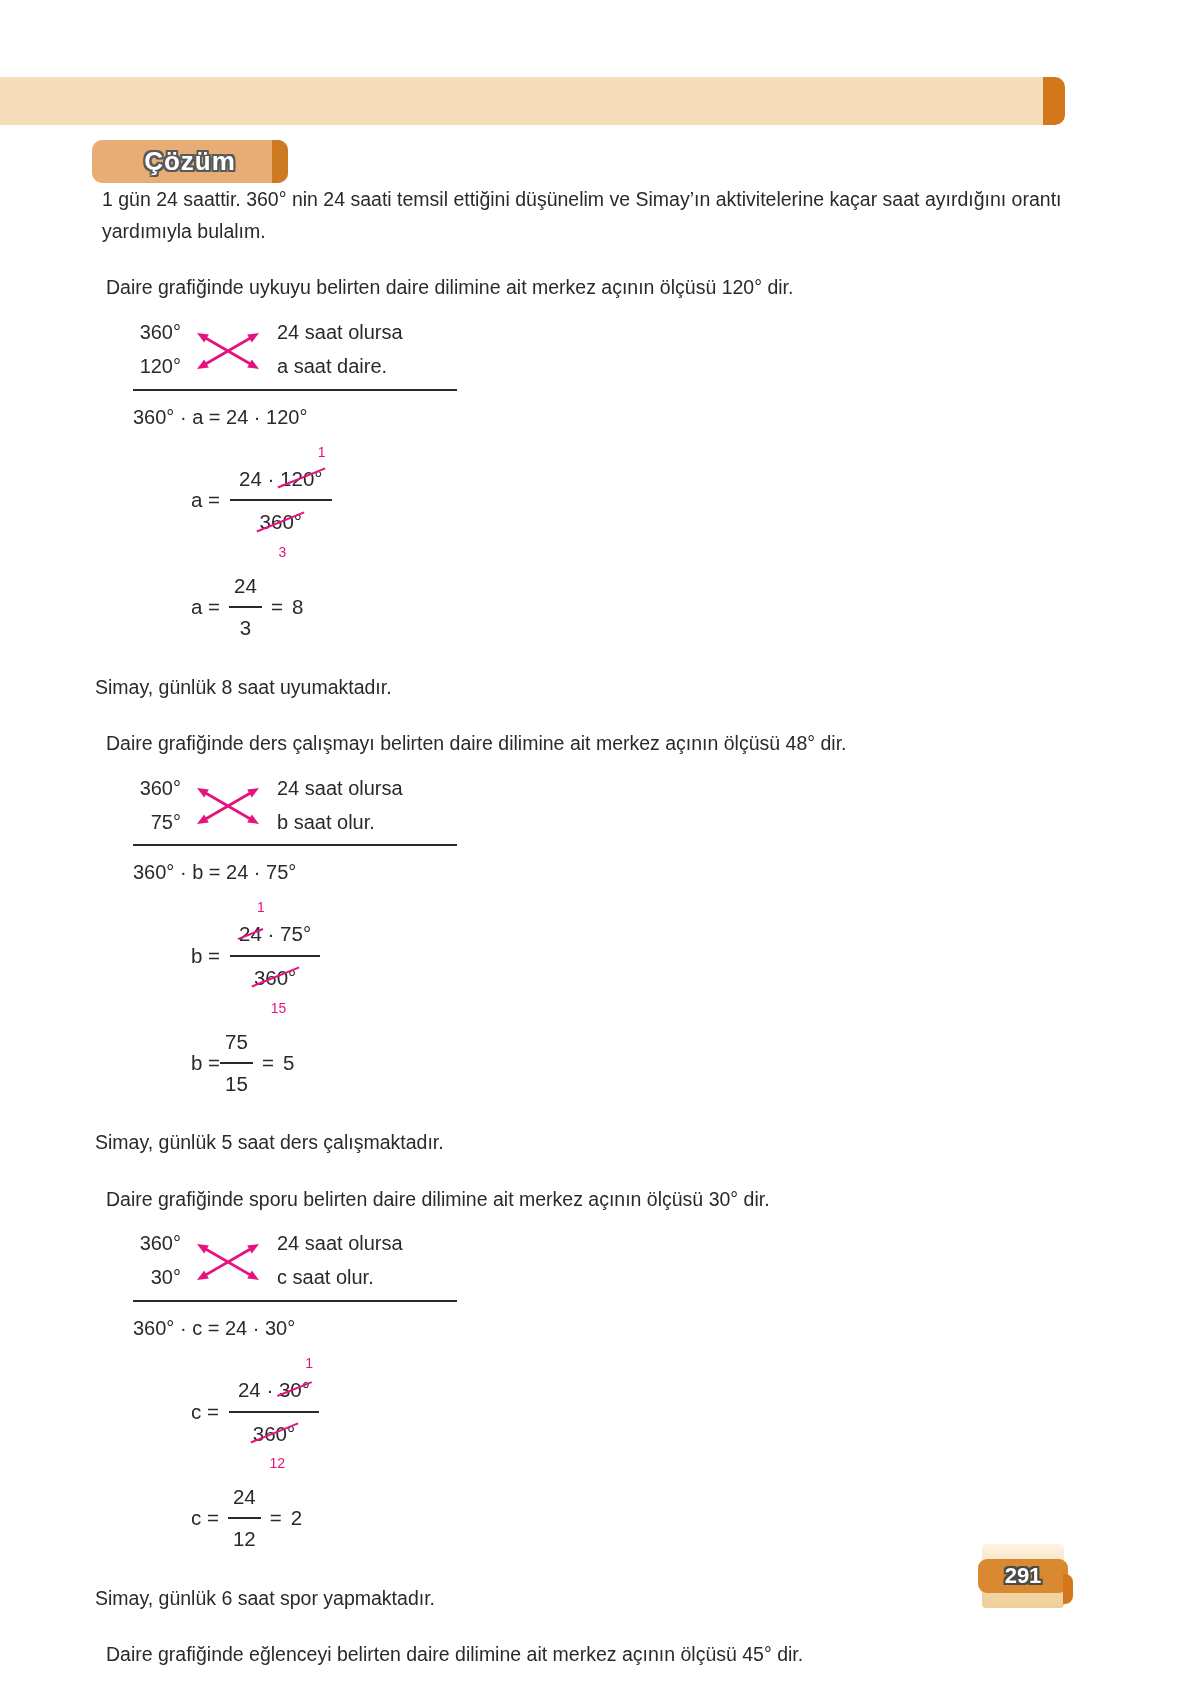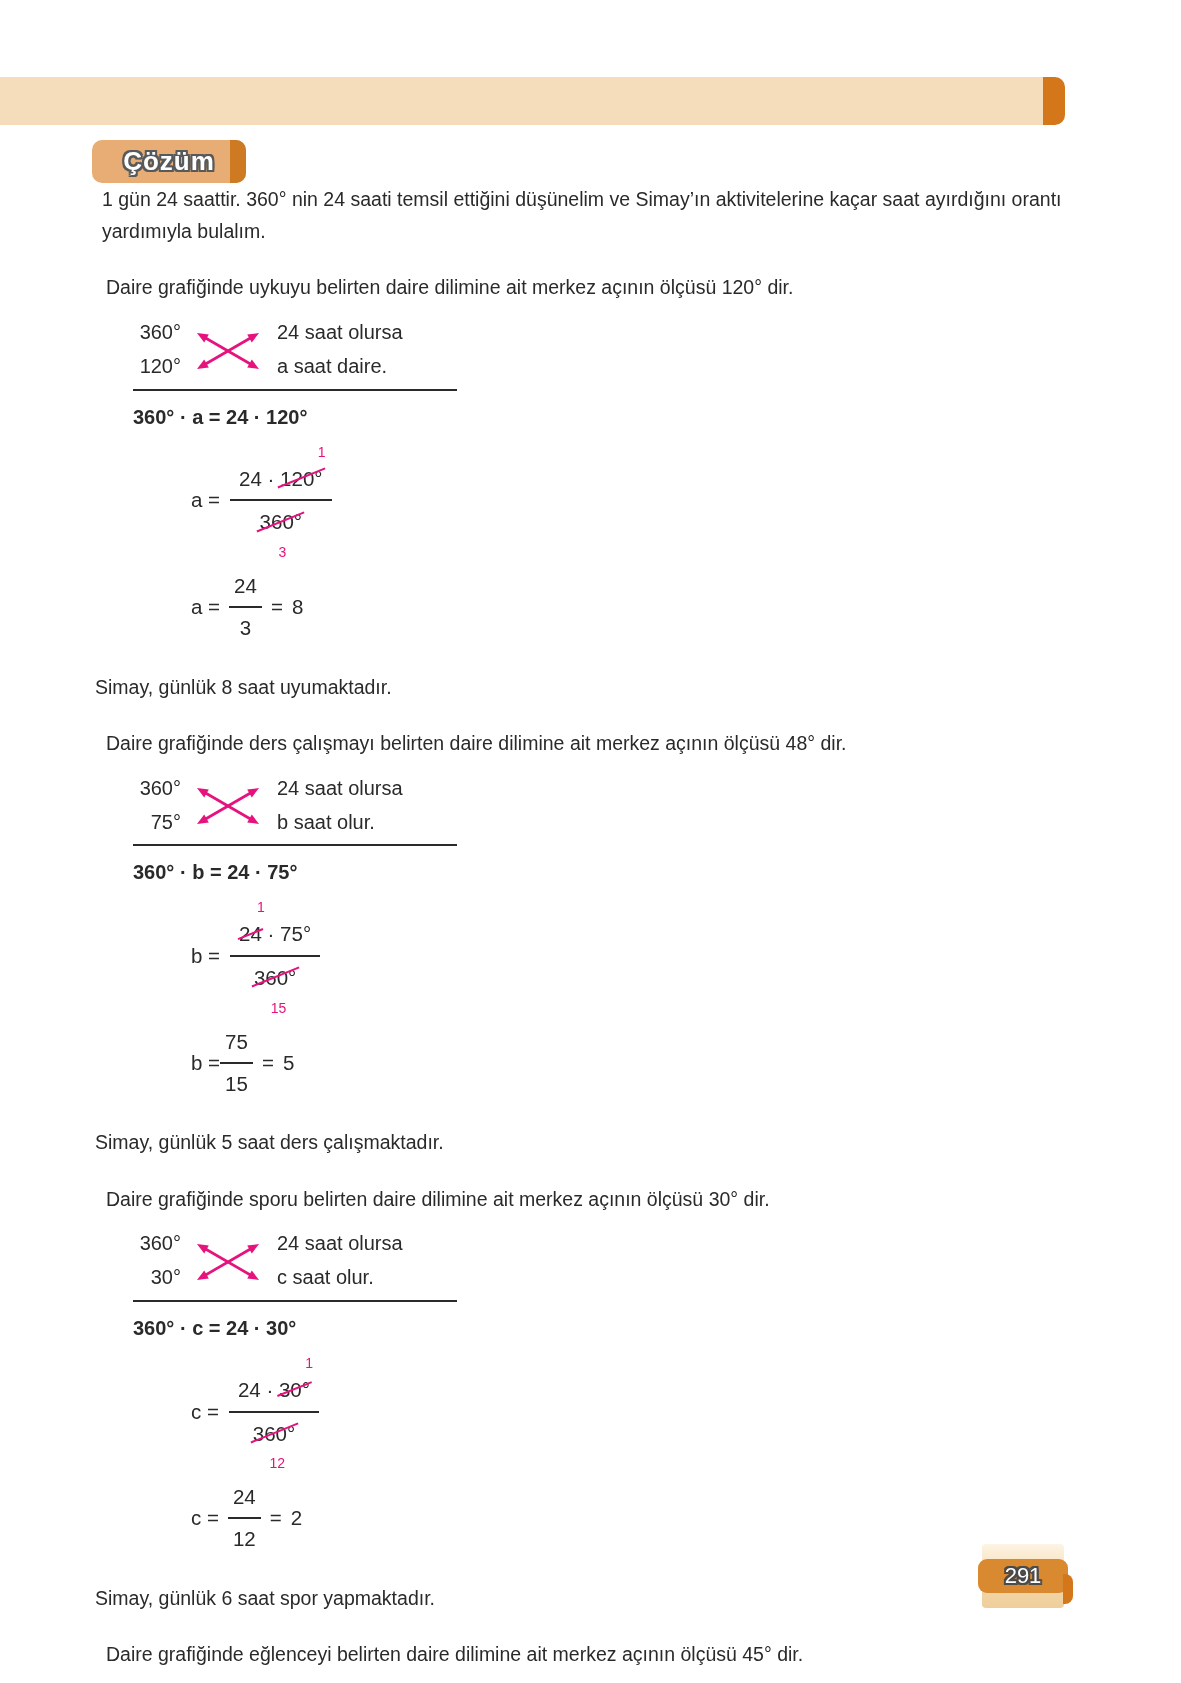--- a/index.html
+++ b/index.html
@@ -20,21 +20,21 @@
   
   .top-bar{
     position:absolute;left:0;top:77px;width:1045px;height:48px;
     background:var(--bar_tan);
   }
   .top-bar-cap{
     position:absolute;left:1043px;top:0;width:22px;height:48px;
     background:var(--bar_cap);border-radius:0 10px 10px 0;
   }
   .solution-badge{
-    position:absolute;left:92px;top:140px;width:154px;height:43px;
+    position:absolute;left:92px;top:140px;width:196px;height:43px;
     background:var(--badge_fill);border-radius:10px;overflow:hidden;
     display:flex;align-items:center;justify-content:center;
   }
   .solution-stripe{
     position:absolute;right:0;top:0;width:16px;height:100%;
     background:var(--badge_stripe);
   }
   .solution-text{
     font-size:26px;font-weight:bold;color:#ffffff;letter-spacing:1px;
     text-shadow:-2px -2px 0 #58595b,2px -2px 0 #58595b,-2px 2px 0 #58595b,2px 2px 0 #58595b,
@@ -53,21 +53,21 @@
     position:relative;margin:12px 0 0 38px;width:324px;
     border-bottom:2px solid var(--ink);padding-bottom:5px;
   }
   .prop-row{display:flex;align-items:center;height:34px;font-size:20px;}
   .prop-left{display:inline-block;width:48px;text-align:right;}
   .prop-right{margin-left:96px;}
   .arrows{position:absolute;left:52px;top:9px;}
   .arrows line{stroke:var(--accent_pink);stroke-width:2.7;}
   .arrows polygon{fill:var(--accent_pink);}
   
-  .equation{margin:10px 0 0 38px;font-size:20px;font-weight:bold;}
+  .equation{margin:10px 0 0 38px;font-size:20px;}
   
   .frac-step{
     margin:28px 0 24px 96px;display:flex;align-items:center;font-size:20.5px;
   }
   .var-eq{margin-right:10px;white-space:nowrap;}
   .frac{display:inline-block;text-align:center;vertical-align:middle;}
   .frac .num{display:block;border-bottom:2px solid var(--ink);padding:0 9px 4px;white-space:nowrap;}
   .frac .den{display:block;padding-top:4px;white-space:nowrap;}
   .struck{position:relative;display:inline-block;}
   .struck::after{
@@ -100,21 +100,21 @@
   .page-badge{
     position:absolute;left:0;top:15px;width:90px;height:34px;
     background:var(--page_badge);border-radius:9px;
     display:flex;align-items:center;justify-content:center;
   }
   .page-badge-fold{
     position:absolute;right:-5px;top:15px;width:10px;height:30px;
     background:var(--bar_cap);border-radius:0 8px 8px 0;
   }
   .page-badge-text{
-    font-size:22px;font-weight:normal;color:#ffffff;
+    font-size:22px;font-weight:bold;color:#ffffff;
     text-shadow:-2px -2px 0 #4a4a4a,2px -2px 0 #4a4a4a,-2px 2px 0 #4a4a4a,2px 2px 0 #4a4a4a,
                  0 -2px 0 #4a4a4a,0 2px 0 #4a4a4a,-2px 0 0 #4a4a4a,2px 0 0 #4a4a4a;
   }
 </style>
 </head>
 <body>
 
 <div class="top-bar">
   <div class="top-bar-cap"></div>
 </div>

